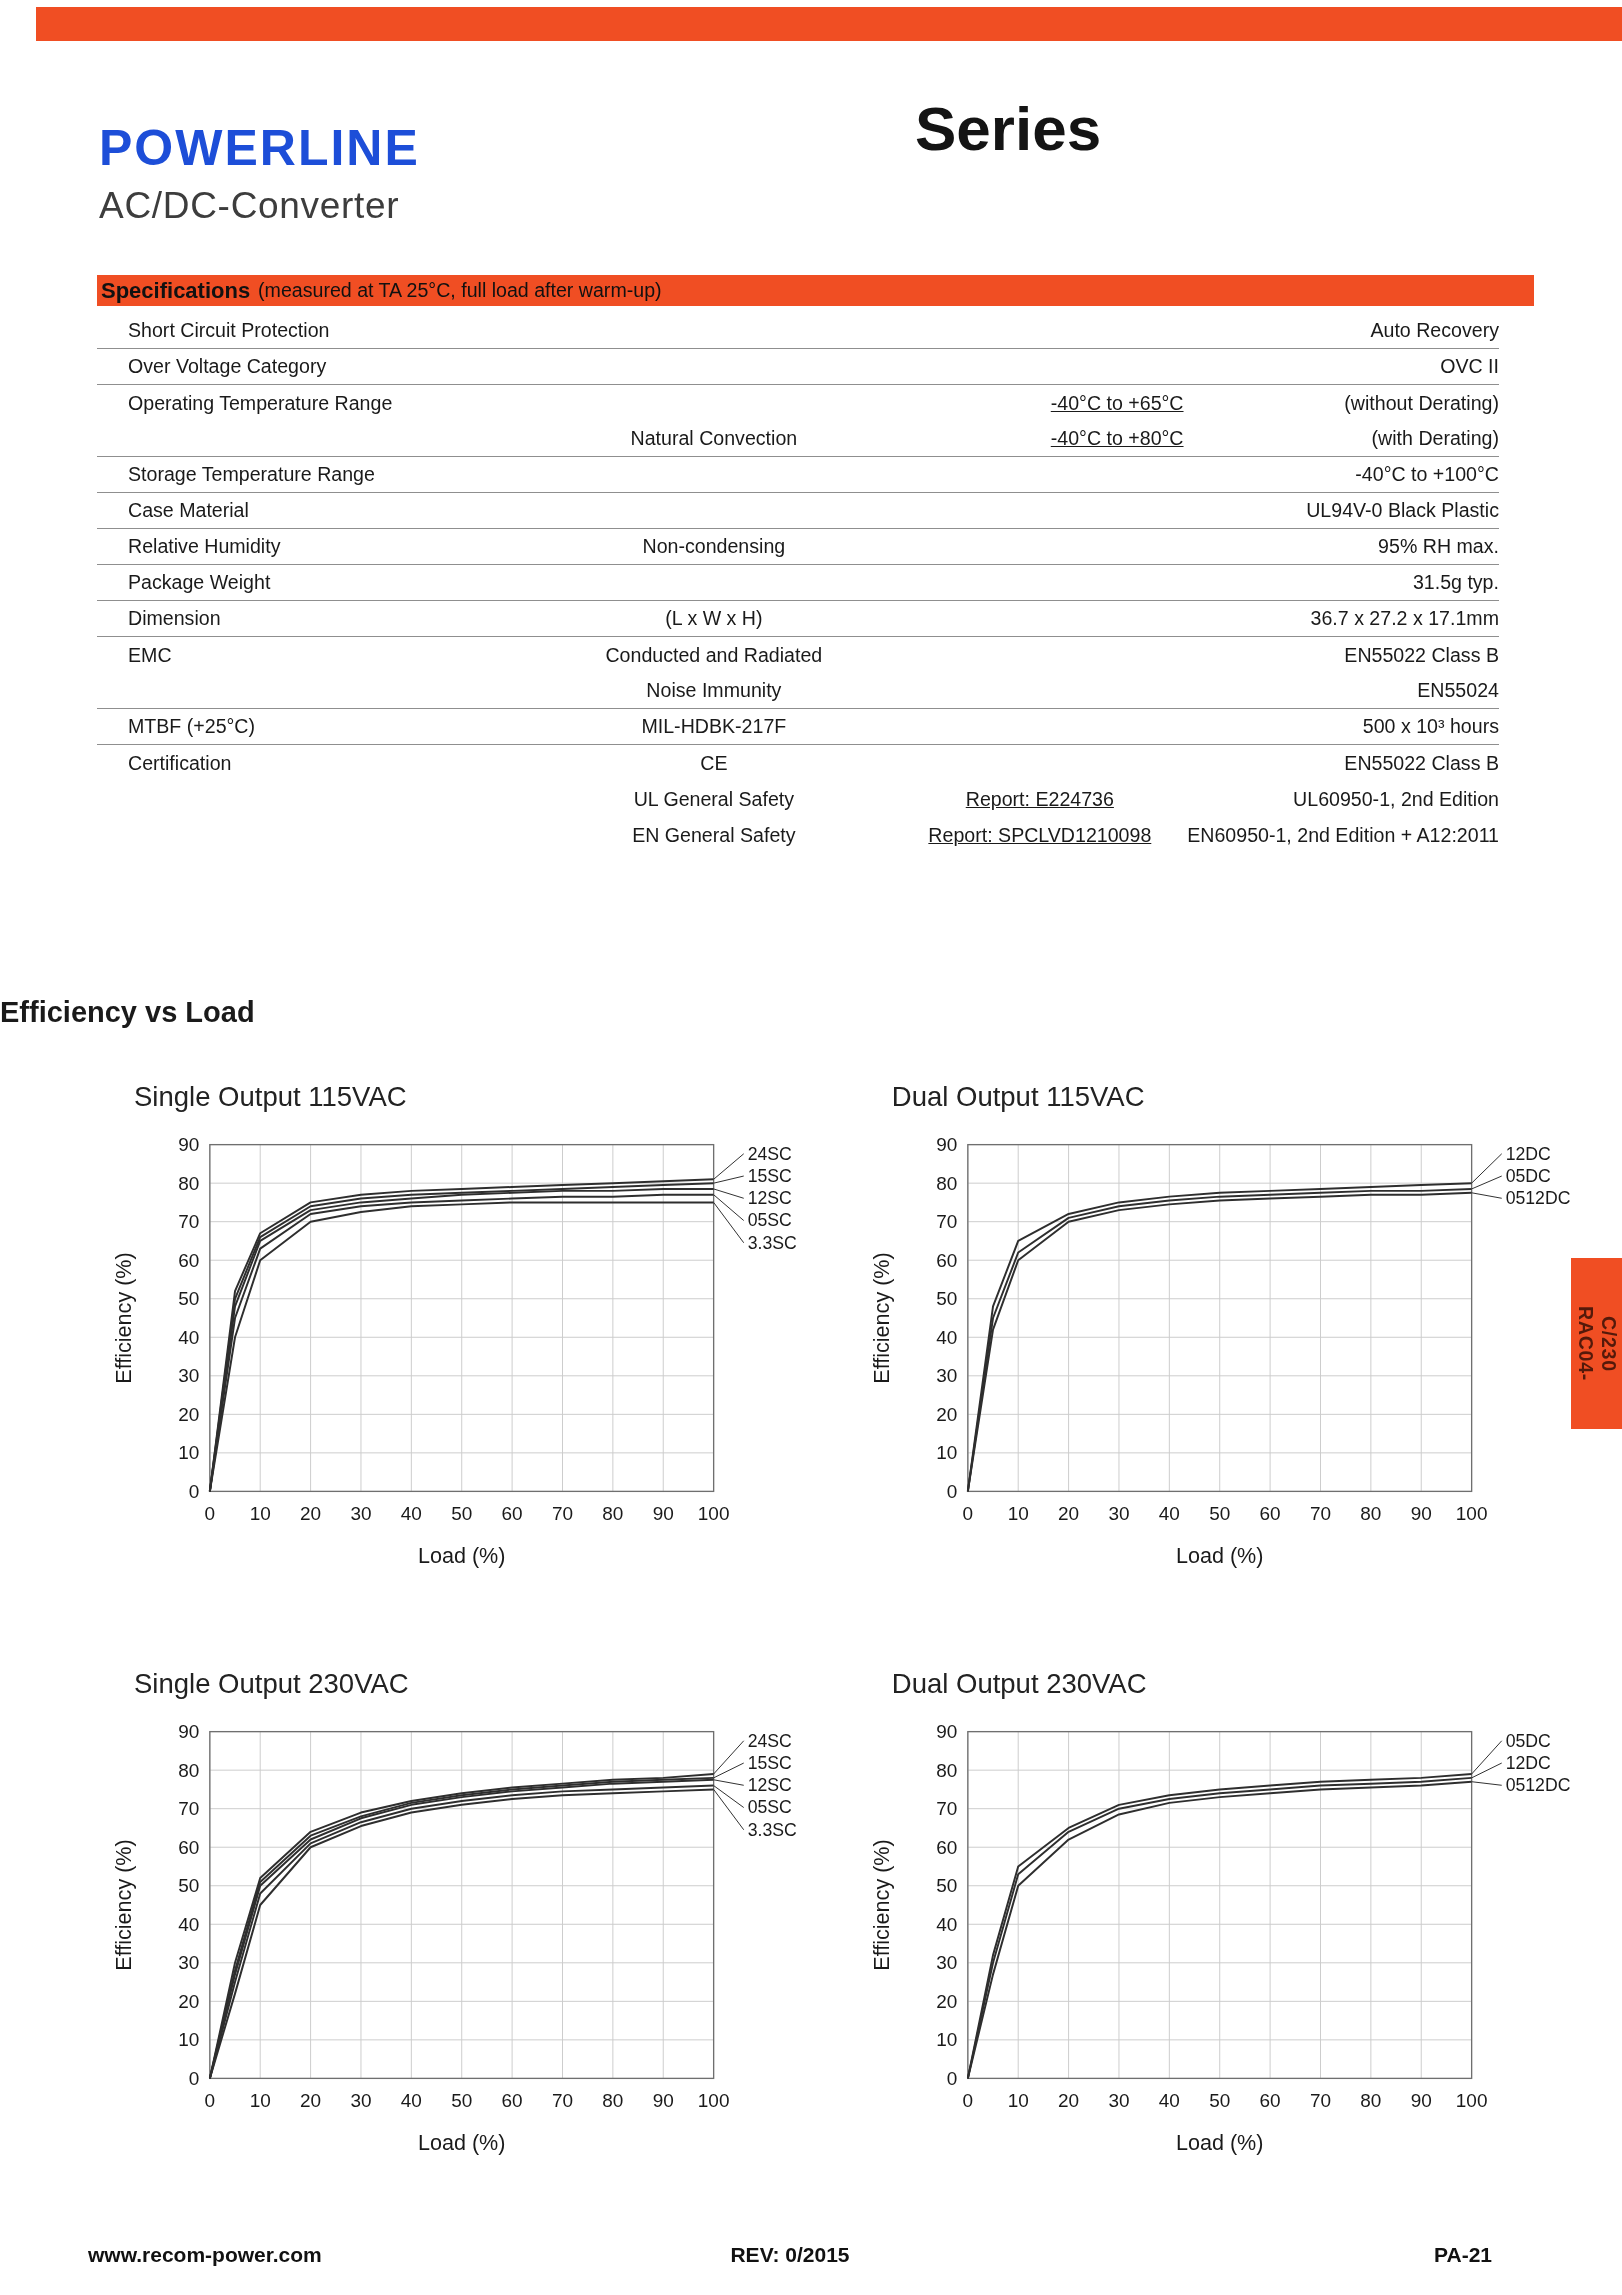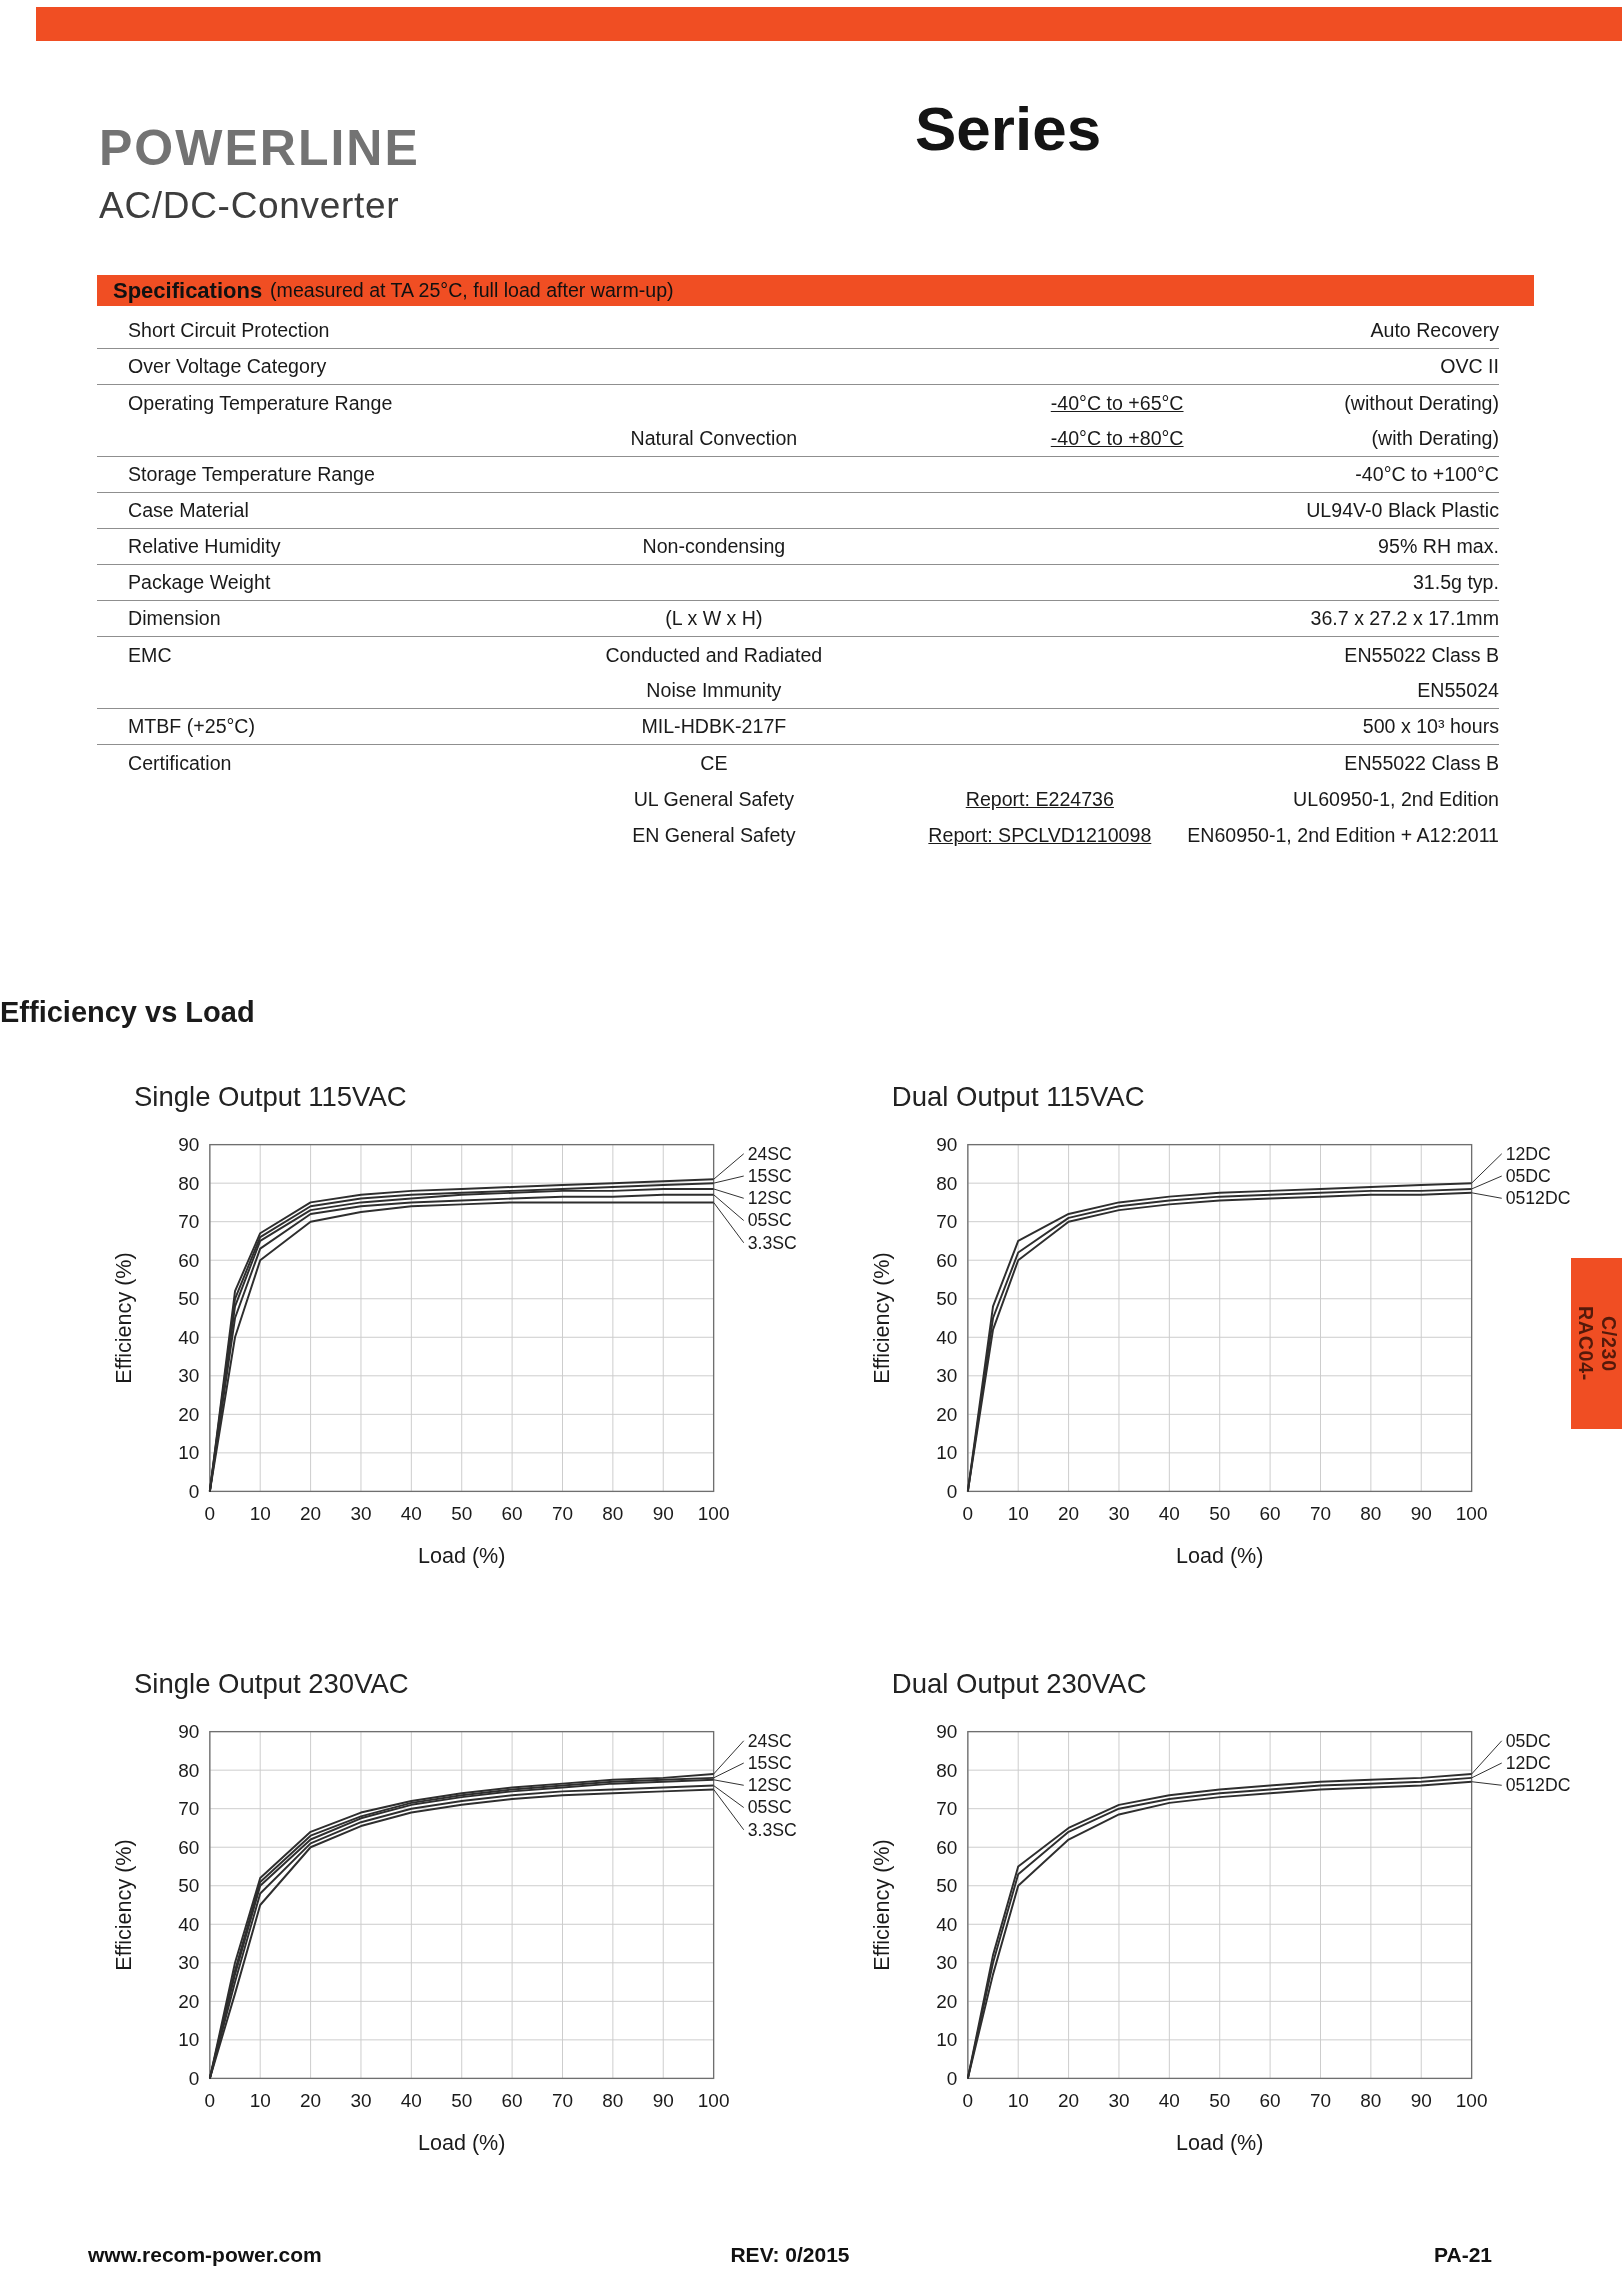--- a/index.html
+++ b/index.html
@@ -3,28 +3,28 @@
 <meta charset="utf-8">
 <style>
   * { margin:0; padding:0; box-sizing:border-box; }
   html,body { background:#ffffff; }
   body { font-family:"Liberation Sans", sans-serif; }
   .page { position:relative; width:1622px; height:2295px; background:#ffffff; color:#1a1a1a; overflow:hidden; }
 
   .top-bar { position:absolute; left:36px; right:0; top:6.5px; height:34px; background:#F04E23; }
 
   .brand { position:absolute; left:99px; top:119px; }
-  .brand-name { font-size:50px; font-weight:800; color:#737373; letter-spacing:2px; }
+  .brand-name { font-size:50px; font-weight:800; color:#1d4ed8; letter-spacing:2px; }
   .brand-sub { font-size:37px; color:#3d3d3d; margin-top:7.9px; letter-spacing:0.7px; }
 
   .series-title { position:absolute; left:915px; top:92px; font-weight:bold; color:#141414; line-height:1.18; }
   .series-line1 { font-size:65px; letter-spacing:0.7px; }
   .series-line2 { font-size:62px; }
 
-  .spec-bar { position:absolute; left:97px; top:275px; width:1437px; height:31px; background:#F04E23; display:flex; align-items:center; padding-left:16px; color:#111; }
+  .spec-bar { position:absolute; left:97px; top:275px; width:1437px; height:31px; background:#F04E23; display:flex; align-items:center; padding-left:4px; color:#111; }
   .spec-bar-title { font-size:22px; font-weight:bold; }
   .spec-bar-note { font-size:19.6px; margin-left:7.9px; }
 
   .spec-table { position:absolute; left:97px; top:313px; width:1402px; font-size:19.6px; color:#1a1a1a; }
   .spec-row { display:flex; align-items:center; height:36px; white-space:nowrap; }
   .spec-row.divider { border-bottom:1.3px solid #8f8f8f; }
   .spec-row .c1 { width:31%; padding-left:31px; }
   .spec-row .c2 { width:26%; text-align:center; }
   .spec-row .c3 { width:20.5%; text-align:center;text-decoration:underline; }
   .spec-row .c3.right { text-align:right; }

